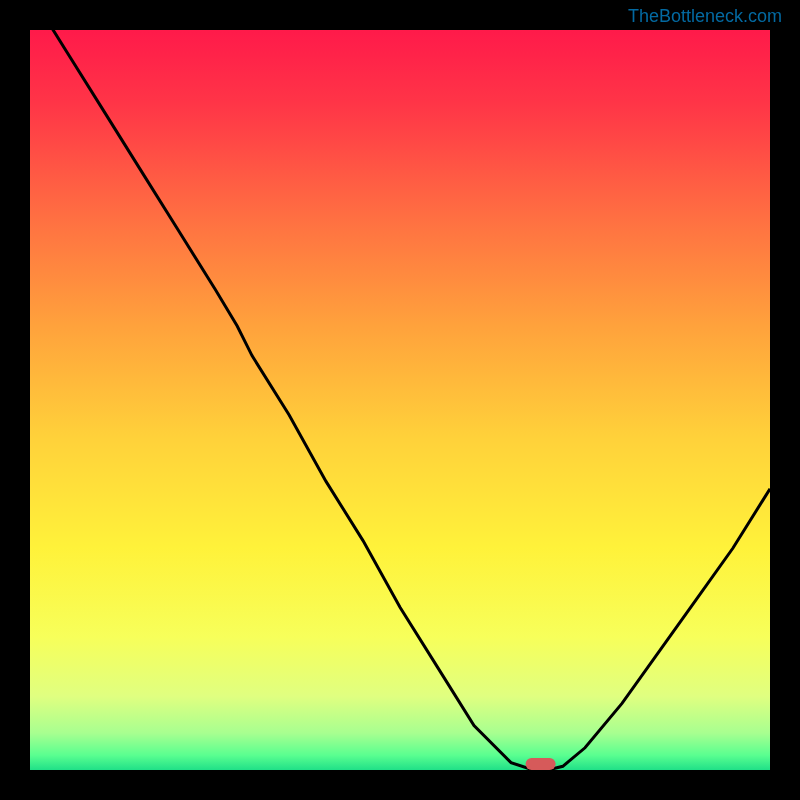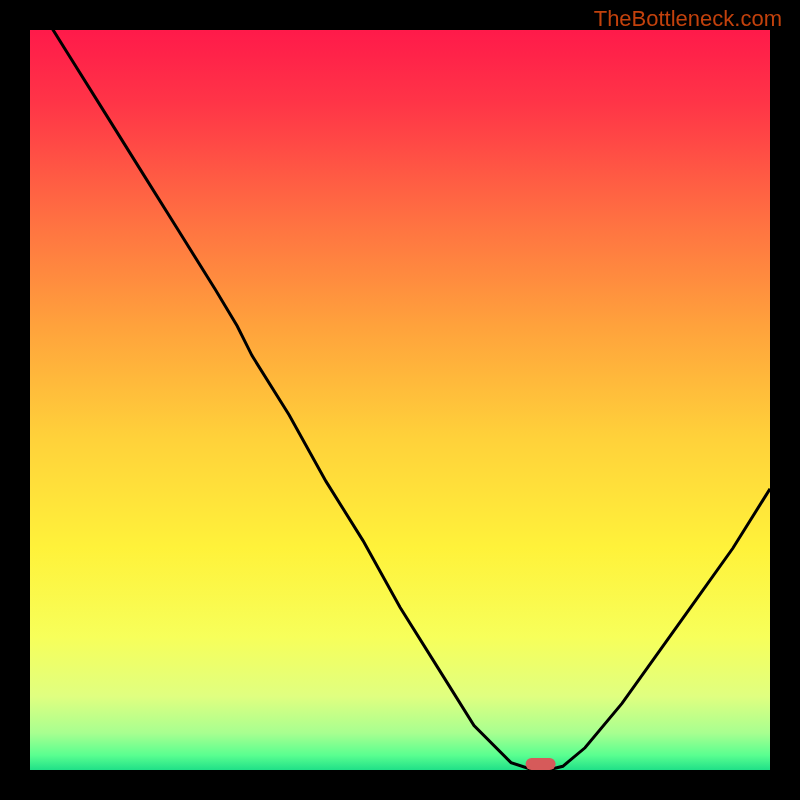--- a/index.html
+++ b/index.html
@@ -8,22 +8,22 @@
     width: 800px;
     height: 800px;
     background: #000;
     position: relative;
     font-family: Arial, sans-serif;
   }
   .watermark {
     position: absolute;
     top: 6px;
     right: 18px;
-    color: #c2410c;
-    font-size: 22px;
+    color: #0369a1;
+    font-size: 18px;
     font-weight: 400;
     z-index: 10;
   }
   .plot-area {
     position: absolute;
     left: 30px;
     top: 30px;
     width: 740px;
     height: 740px;
     overflow: hidden;

